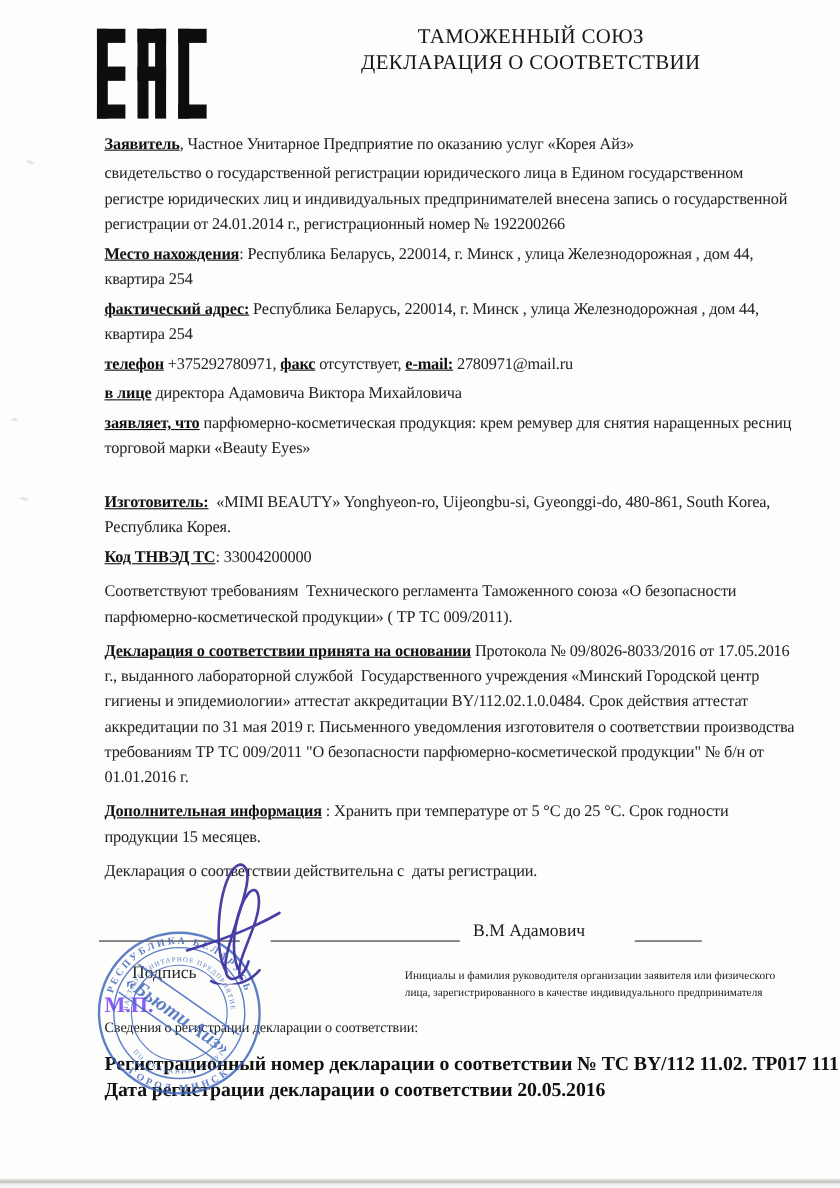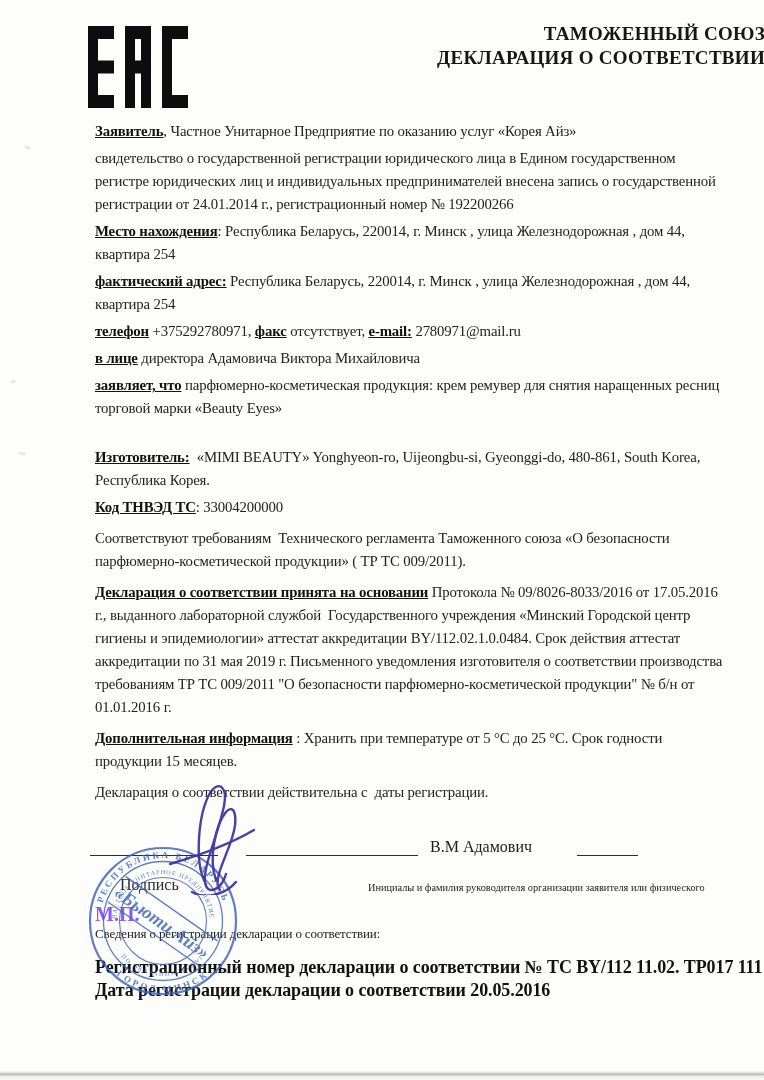--- a/index.html
+++ b/index.html
@@ -9,21 +9,21 @@
     background:#fdfdfc;
     overflow:hidden;
     font-family:"Liberation Serif", serif;
     color:#1e1e1e;
   }
   
   .eac{position:absolute;left:88px;top:26px;}
   
   .title{
     position:absolute;left:200px;top:22px;width:565px;
-    text-align:right;font-weight:bold;font-size:19px;line-height:24px;
+    text-align:center;font-weight:normal;font-size:19px;line-height:24px;
     color:#161616;letter-spacing:.3px;
   }
   
   .content{
     position:absolute;left:95px;top:120px;width:672px;
     font-size:14.8px;line-height:23px;letter-spacing:-.15px;
     color:#222;
   }
   .content p{margin:0 0 4px 0;white-space:pre-wrap;}
   .content b{color:#111;text-decoration:underline;}
@@ -133,20 +133,21 @@
   </div>
 
   <div class="sig-line line-1"></div>
   <div class="sig-line line-2"></div>
   <div class="signer-name">В.М Адамович</div>
   <div class="sig-line line-3"></div>
   <div class="podpis">Подпись</div>
 
   <div class="sig-note">
     <div>Инициалы и фамилия руководителя организации заявителя или    физического</div>
+    <div>лица, зарегистрированного в качестве индивидуального предпринимателя</div>
   </div>
 
   <div class="mp">М.П.</div>
 
   <div class="reg-info">Сведения о регистрации декларации о соответствии:</div>
   <div class="reg-bold-1">Регистрационный номер декларации о соответствии № ТС BY/112 11.02. ТР017 111 00130</div>
   <div class="reg-bold-2">Дата регистрации декларации о соответствии 20.05.2016</div>
 
   <svg class="stamp" width="156" height="156" viewBox="0 0 156 156">
     <defs>

